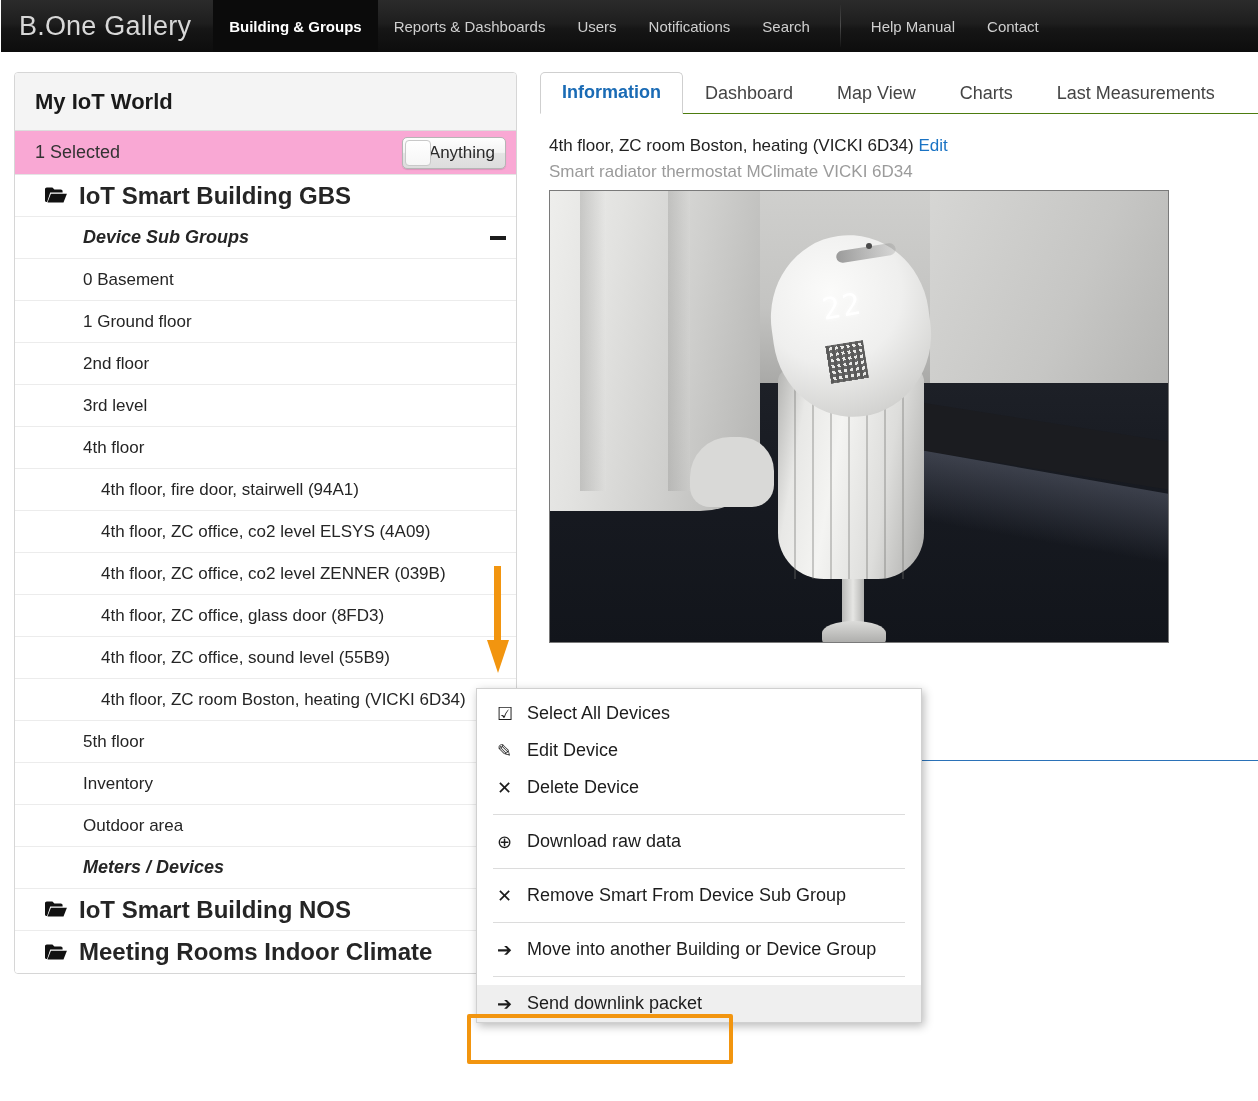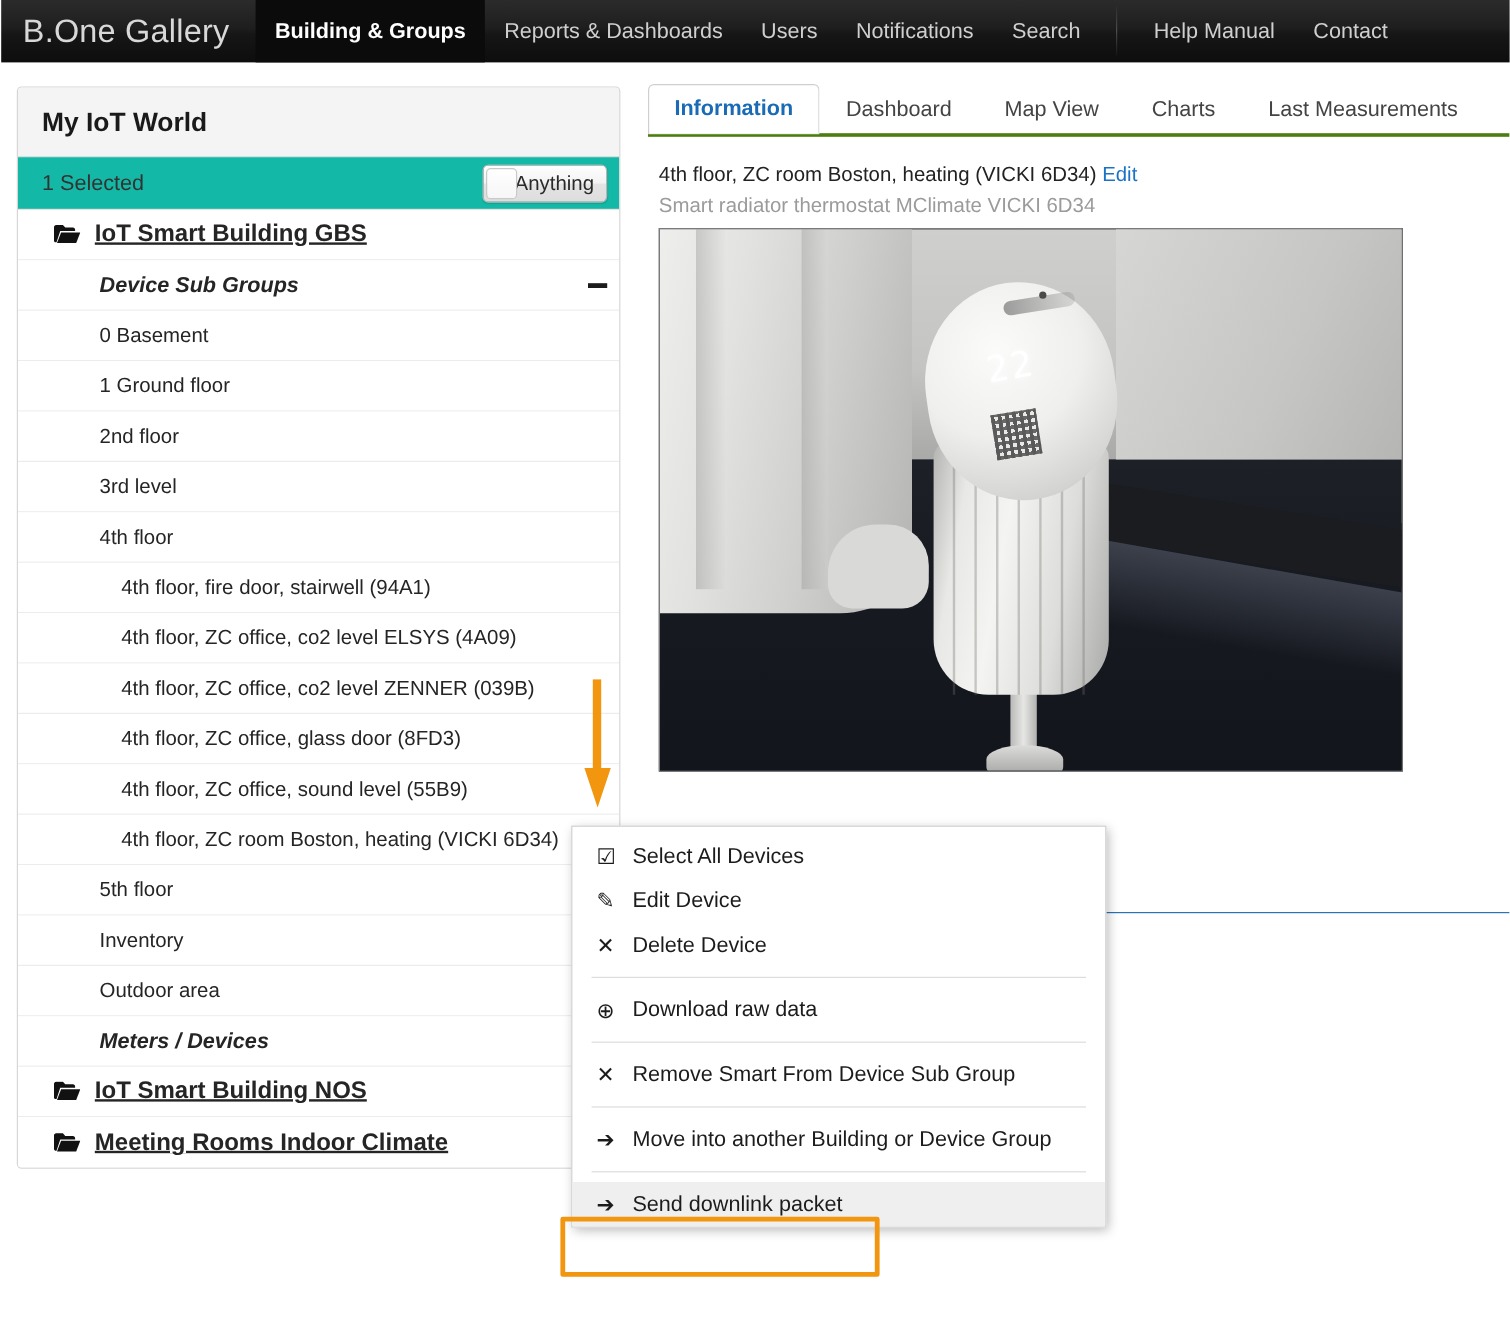--- a/index.html
+++ b/index.html
@@ -20,21 +20,21 @@
   }
   #brand {
     display: flex; align-items: center;
     padding: 0 22px 0 18px;
     font-size: 27px; color: #d8d8d8; letter-spacing: 0.2px;
     white-space: nowrap;
   }
   .navitem {
     display: flex; align-items: center;
     padding: 0 16px;
-    font-size: 18px; color: #cfcfcf; white-space: nowrap;
+    font-size: 15px; color: #cfcfcf; white-space: nowrap;
     cursor: pointer;
   }
   .navitem.active {
     background: #0b0b0b;
     color: #ffffff; font-weight: bold;
   }
   .nav-divider {
     width: 1px; margin: 5px 14px 5px 14px;
     background: linear-gradient(to bottom, rgba(255,255,255,0.02), rgba(255,255,255,0.22), rgba(255,255,255,0.02));
   }
@@ -51,21 +51,21 @@
     height: 58px; display: flex; align-items: center;
     padding: 0 20px;
     background: #f4f4f4;
     border-bottom: 1px solid #dcdcdc;
     font-size: 22px; font-weight: bold; color: #1a1a1a;
   }
   #selected-row {
     height: 44px; display: flex; align-items: center; justify-content: space-between;
     padding: 0 10px 0 20px;
     border-bottom: 1px solid #e4e4e4;
-    background: #14b8a6;
+    background: #f9a8d4;
   }
   #selected-count { font-size: 18px; color: #333; }
   
   .toggle {
     position: relative;
     width: 104px; height: 32px;
     border: 1px solid #b5b5b5;
     border-radius: 5px;
     background: linear-gradient(to bottom, #fefefe 0%, #f3f3f3 48%, #e4e4e4 52%, #dddddd 100%);
     box-shadow: 0 1px 1px rgba(0,0,0,0.12);
@@ -92,35 +92,35 @@
     font-size: 17px; color: #252525;
     cursor: pointer;
     background: #fff;
     white-space: nowrap;
   }
   .treerow:last-child { border-bottom: none; }
   .treerow .folder {
     width: 26px; margin-left: 28px; margin-right: 10px;
     flex: none; display: inline-flex; align-items: center; justify-content: center;
   }
-  .treerow.lvl-building { font-weight: bold; font-size: 20px; text-decoration: underline; }
+  .treerow.lvl-building { font-weight: bold; font-size: 24px; }
   .treerow.lvl-section  { font-weight: bold; font-style: italic; font-size: 18px; padding-left: 68px; justify-content: space-between; }
   .treerow.lvl-floor    { padding-left: 68px; }
   .treerow.lvl-device   { padding-left: 86px; }
   .minus {
     display: inline-block; width: 16px; height: 4px; background: #1c1c1c;
   }
 
   
   #main { position: absolute; left: 540px; top: 72px; width: 718px; }
   #tabs {
     position: relative;
     display: flex; align-items: flex-end;
     height: 42px;
-    border-bottom: 3px solid #4d7c0f;
+    border-bottom: 1px solid #4d7c0f;
   }
   .tab {
     padding: 9px 21px 10px 21px;
     font-size: 18px; color: #444;
     cursor: pointer;
     border: 1px solid transparent;
     border-bottom: none;
     margin-bottom: -1px;
     white-space: nowrap;
   }

